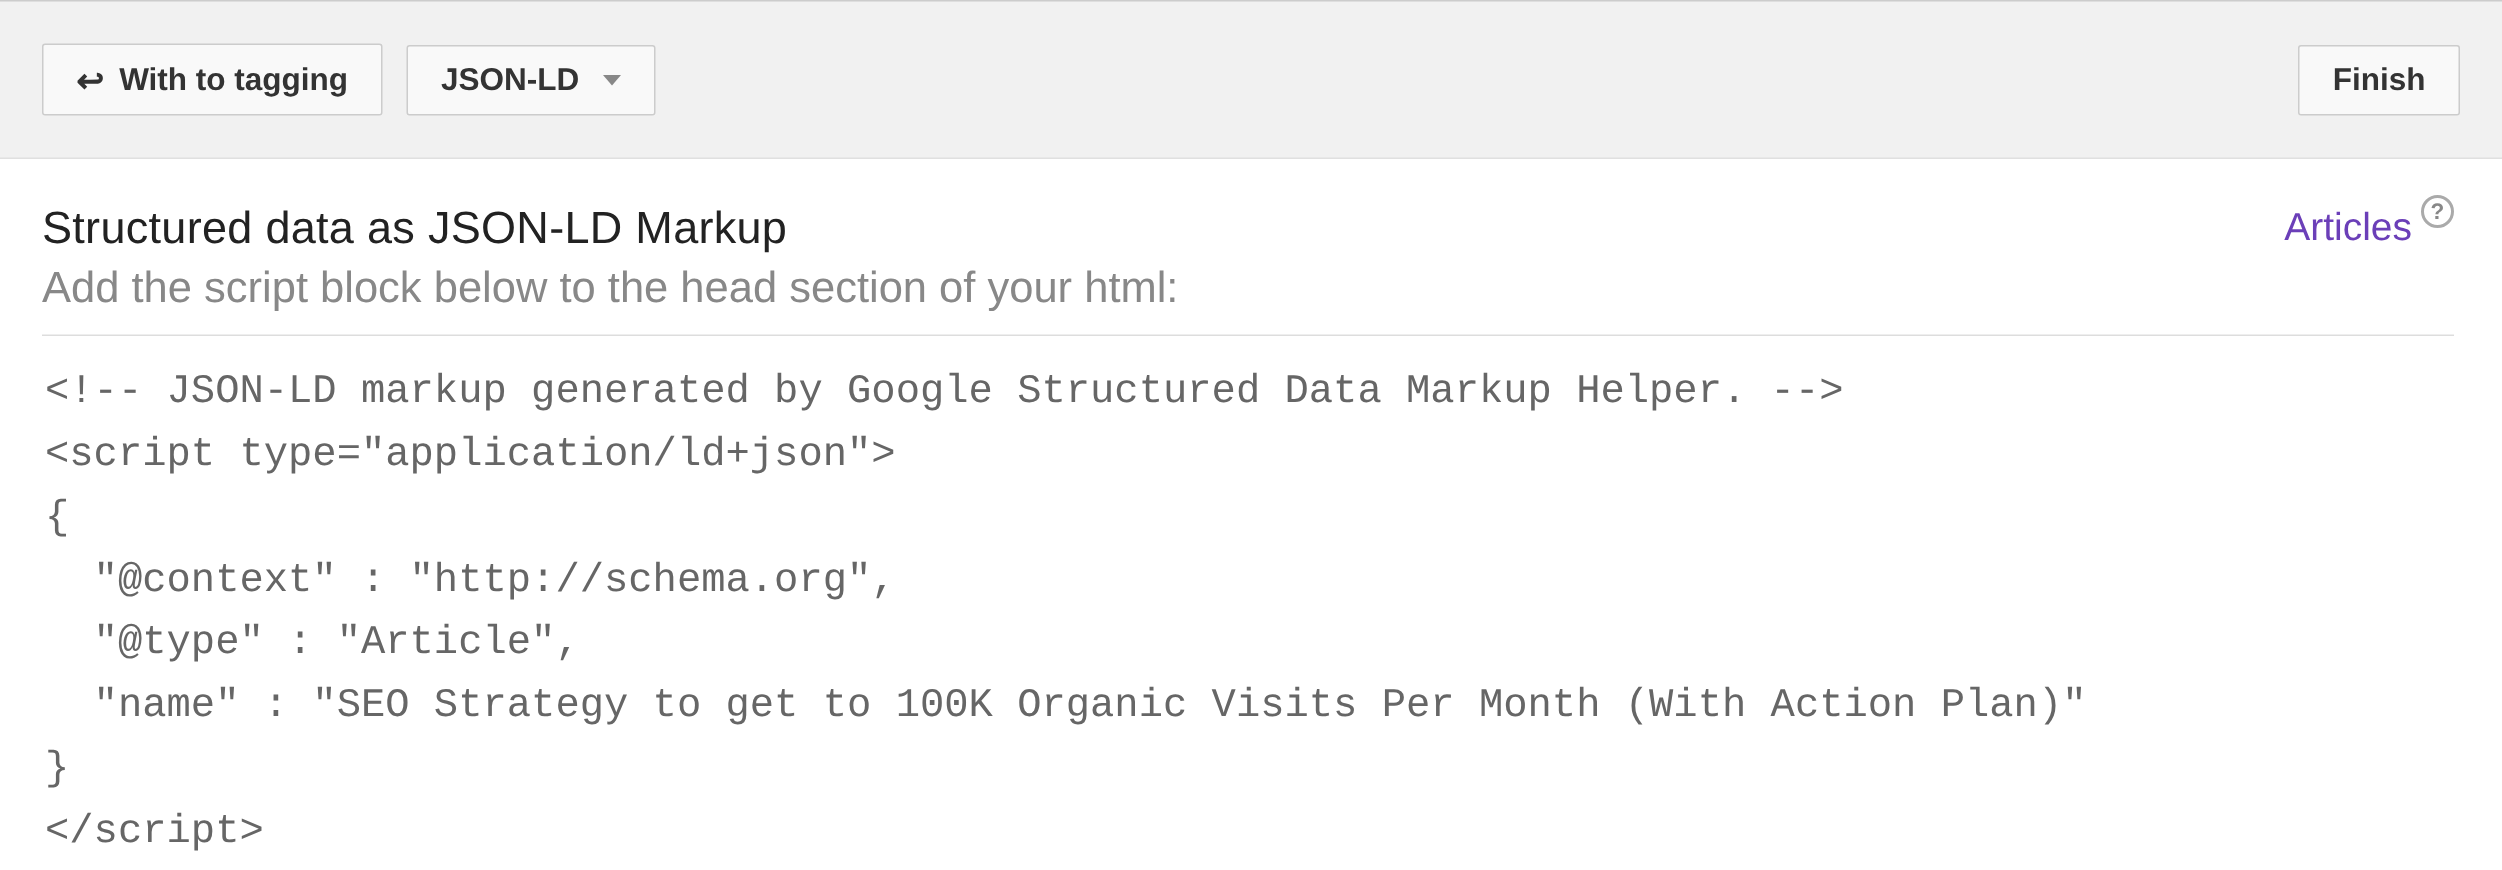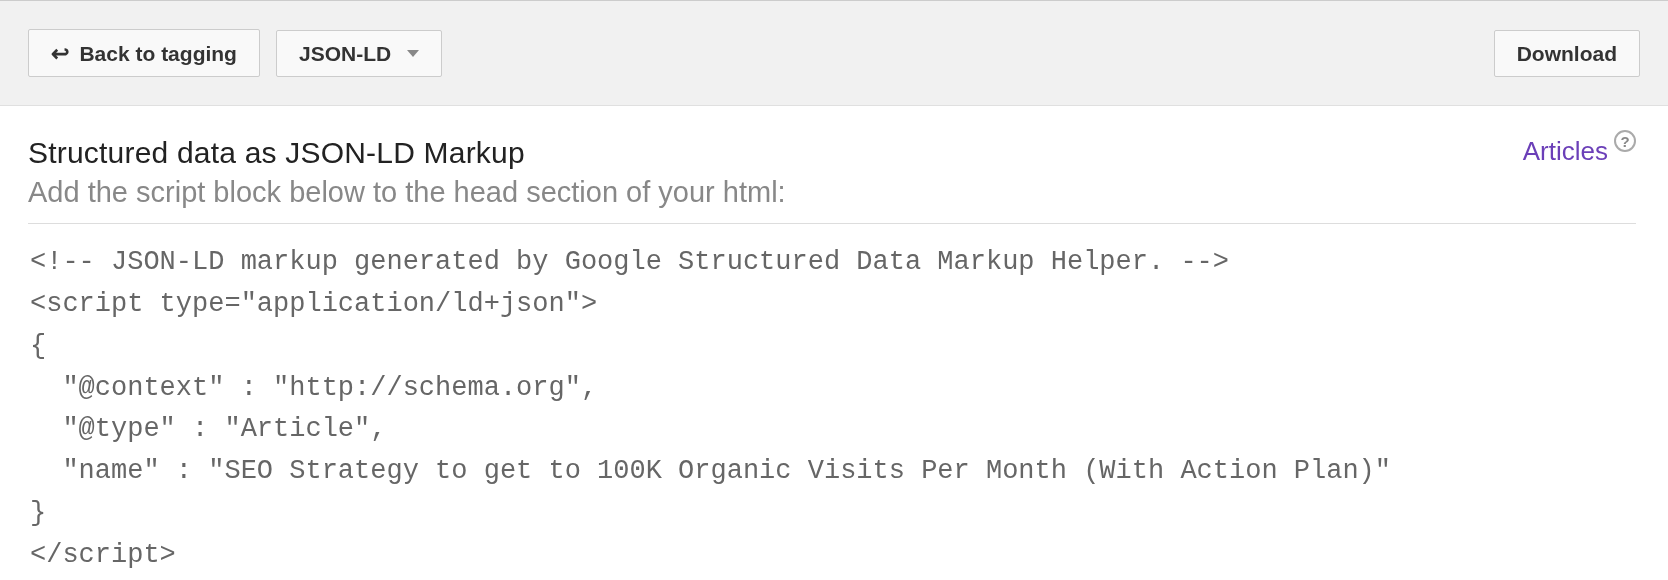--- a/index.html
+++ b/index.html
@@ -97,29 +97,29 @@
       padding: 18px 2px;
       line-height: 1.55;
     }
   </style>
 </head>
 <body>
 
 <div class="toolbar">
   <button class="btn">
     <span class="back-arrow">↩</span>
-    <span>Back to tagging</span>
+    <span>With to tagging</span>
   </button>
   <button class="btn">
     <span>JSON-LD</span>
     <span class="dropdown-caret"></span>
   </button>
   <div class="spacer"></div>
   <button class="btn">
-    <span>Download</span>
+    <span>Finish</span>
   </button>
 </div>
 
 <div class="content">
   <div class="header-row">
     <div>
       <h1 class="title">Structured data as JSON-LD Markup</h1>
       <p class="subtitle">Add the script block below to the head section of your html:</p>
     </div>
     <div class="articles-link">

